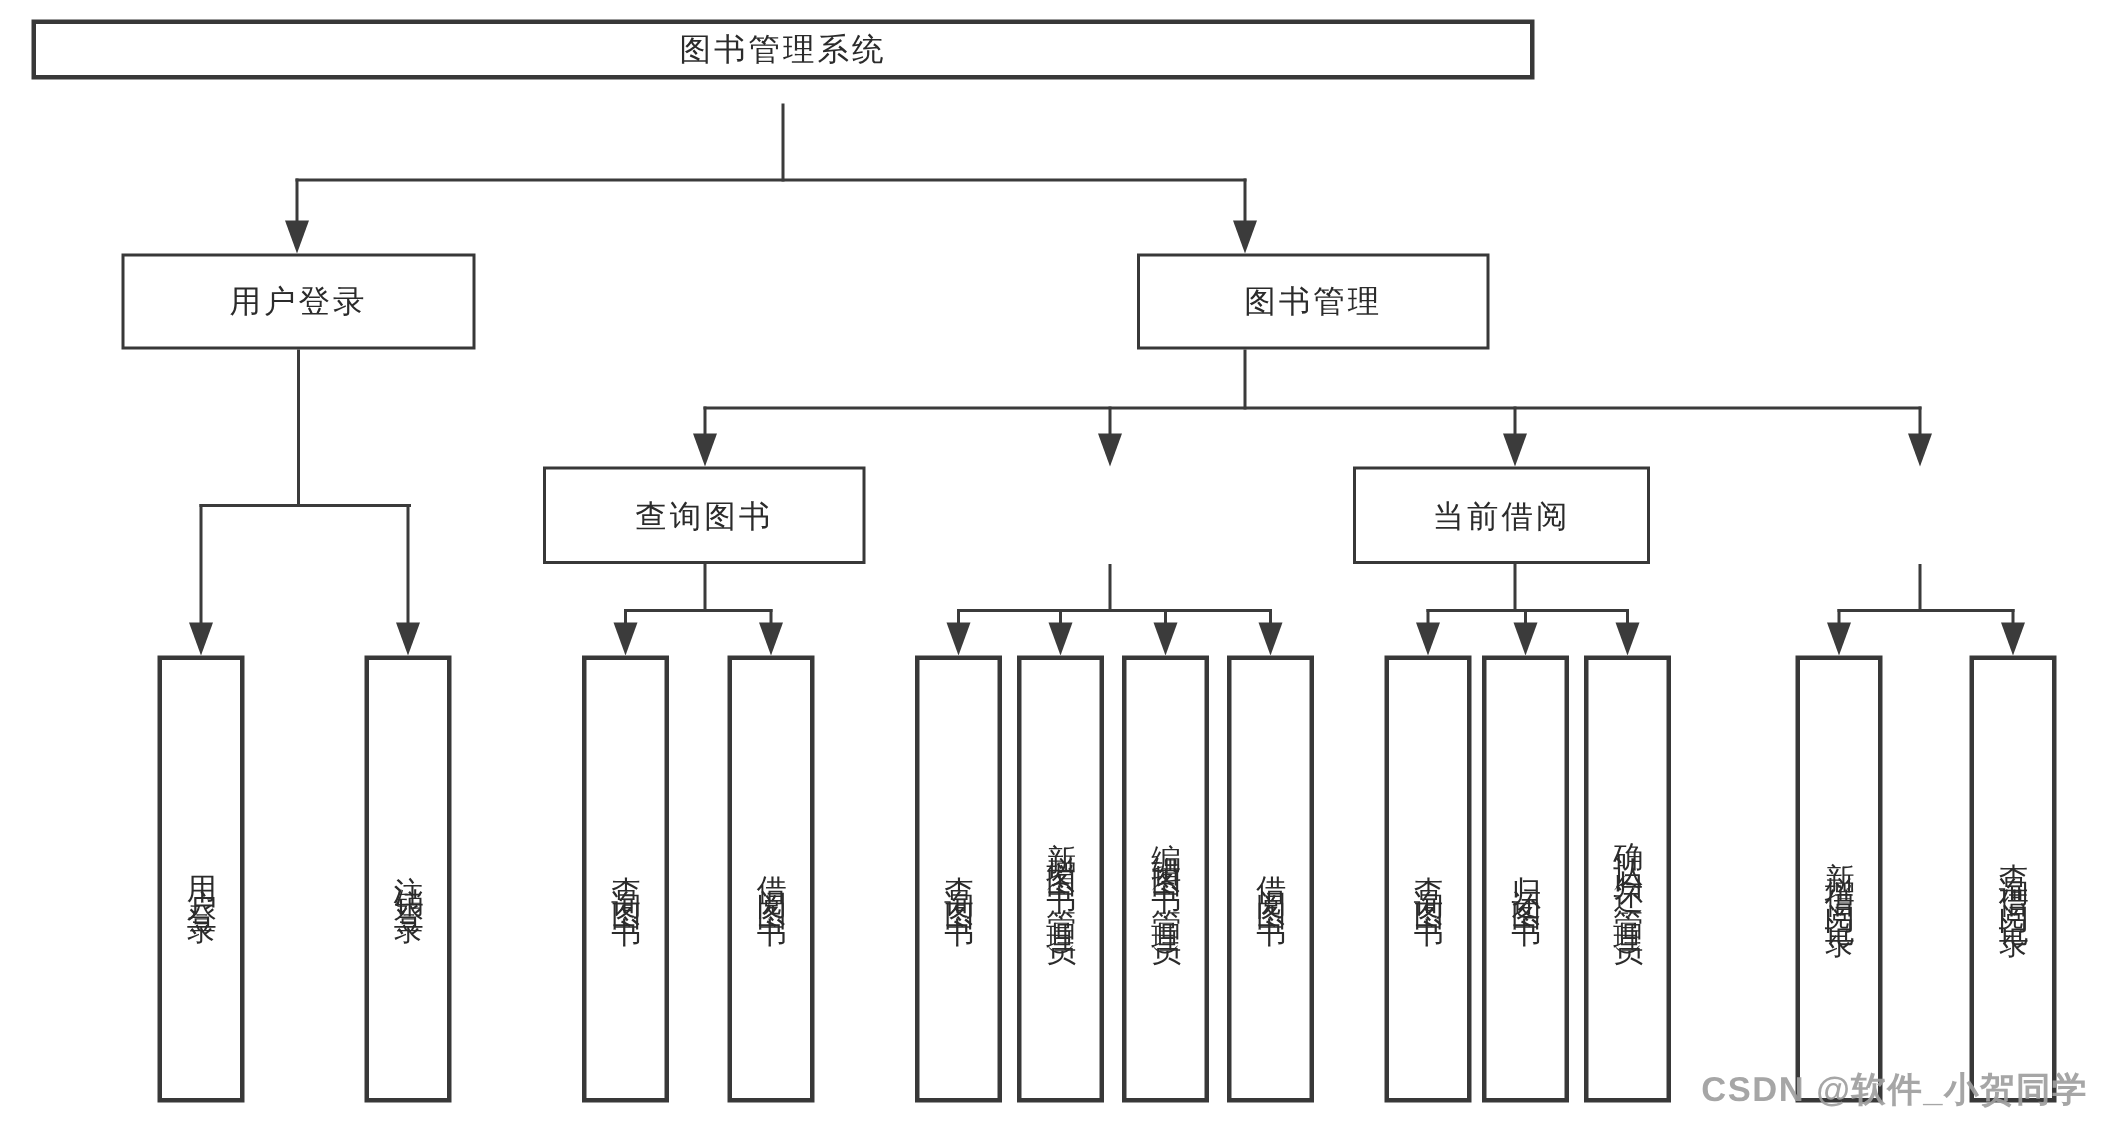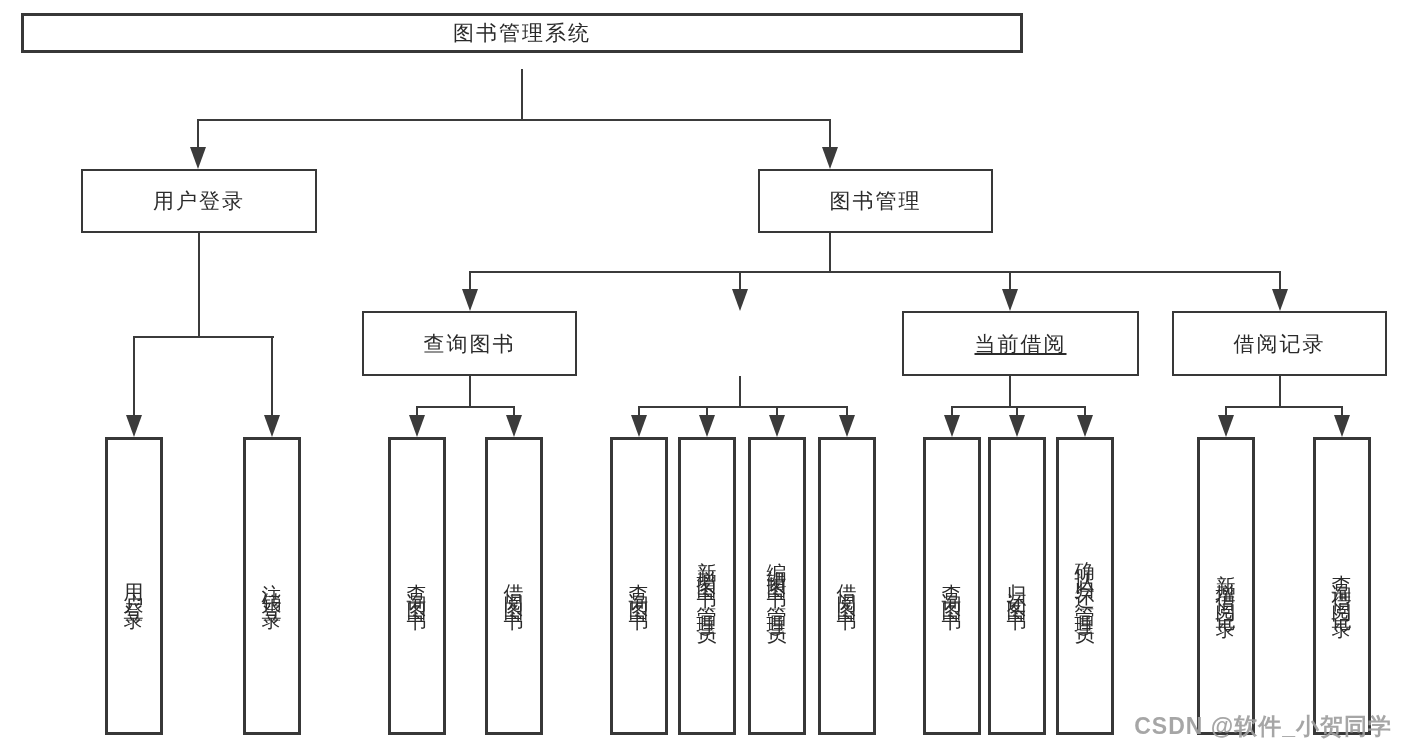--- a/index.html
+++ b/index.html
@@ -97,25 +97,22 @@
   <div class="line" style="left:1009px; top:271px; width:2px; height:26px;"></div>
   <div class="line" style="left:1279px; top:271px; width:2px; height:26px;"></div>
   <div class="arrow" style="left:462px; top:289px;"></div>
   <div class="arrow" style="left:732px; top:289px;"></div>
   <div class="arrow" style="left:1002px; top:289px;"></div>
   <div class="arrow" style="left:1272px; top:289px;"></div>
 
   <div class="box hbox" style="left:362px; top:311px; width:215px; height:65px;">
     <span>查询图书</span>
   </div>
-  <div class="box hbox" style="left:902px; top:311px; width:237px; height:65px;text-decoration:underline;">
+  <div class="box hbox" style="left:902px; top:311px; width:198px; height:65px;">
     <span>当前借阅</span>
-  </div>
-  <div class="box hbox" style="left:1172px; top:311px; width:215px; height:65px;">
-    <span>借阅记录</span>
   </div>
 
   <div class="line" style="left:469px; top:376px; width:2px; height:32px;"></div>
   <div class="line" style="left:416px; top:406px; width:99px; height:2px;"></div>
   <div class="line" style="left:416px; top:406px; width:2px; height:12px;"></div>
   <div class="line" style="left:513px; top:406px; width:2px; height:12px;"></div>
   <div class="arrow" style="left:409px; top:415px;"></div>
   <div class="arrow" style="left:506px; top:415px;"></div>
 
   <div class="line" style="left:739px; top:376px; width:2px; height:32px;"></div>

